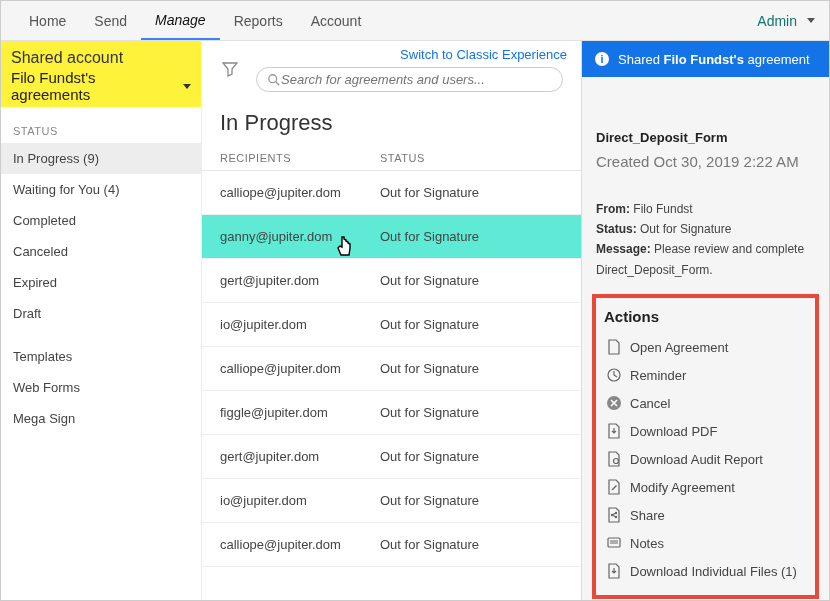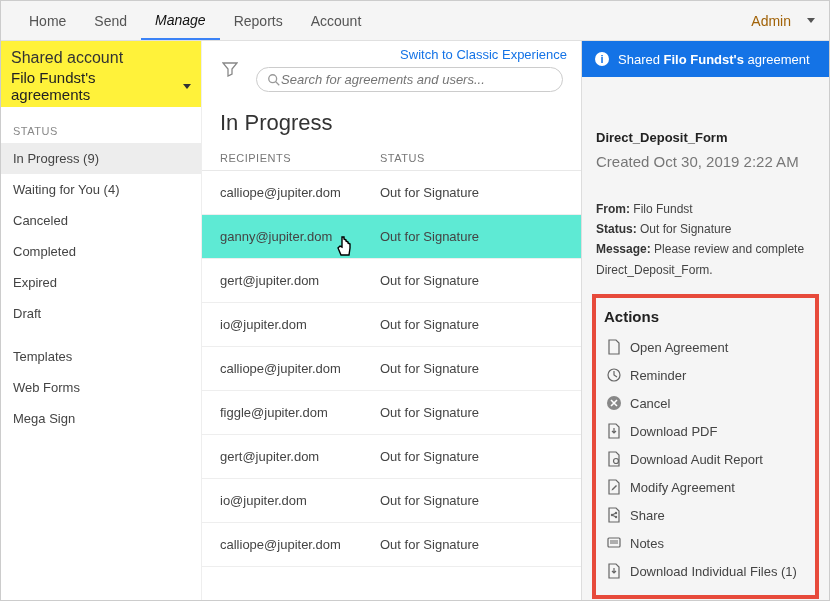--- a/index.html
+++ b/index.html
@@ -3,21 +3,21 @@
 <meta charset="utf-8">
 <style>
 * { box-sizing: border-box; margin: 0; padding: 0; }
 body { font-family: -apple-system, BlinkMacSystemFont, "Segoe UI", Arial, sans-serif; font-size: 13px; color: #333; background: #f5f5f5; width: 830px; height: 601px; overflow: hidden; }
 .app { width: 830px; height: 601px; background: #fff; border: 1px solid #ccc; box-shadow: 3px 3px 6px rgba(0,0,0,0.4); display: flex; flex-direction: column; }
 
 .topnav { display: flex; align-items: center; padding: 0 14px; height: 40px; background: #f5f5f5; border-bottom: 1px solid #e0e0e0; }
 .topnav .nav-item { padding: 10px 14px; color: #555; cursor: pointer; font-size: 14px; }
 .topnav .nav-item.active { color: #111; border-bottom: 2px solid #3b82f6; font-weight: 500; font-style: italic; }
 .topnav .spacer { flex: 1; }
-.topnav .admin { color: #a16207; font-size: 14px; display: flex; align-items: center; gap: 16px; cursor: pointer; }
+.topnav .admin { color: #0f766e; font-size: 14px; display: flex; align-items: center; gap: 10px; cursor: pointer; }
 .caret-down { width: 0; height: 0; border-left: 4px solid transparent; border-right: 4px solid transparent; border-top: 5px solid #555; display: inline-block; }
 
 .body { display: flex; flex: 1; overflow: hidden; }
 
 .left { width: 200px; background: #fff; display: flex; flex-direction: column; }
 .shared { background: #fff23a; padding: 8px 10px 4px 10px; }
 .shared .small { font-size: 16px; color: #333; }
 .shared .who { font-size: 15px; color: #222; display: flex; align-items: center; gap: 6px; padding-top: 2px; }
 .left .status-label { font-size: 11px; color: #888; letter-spacing: 0.5px; padding: 18px 12px 6px 12px; }
 .left .filter { padding: 8px 12px; color: #444; cursor: pointer; font-size: 13px; }
@@ -76,22 +76,22 @@
       <div class="shared">
         <div class="small">Shared account</div>
         <div class="who">
           <span>Filo Fundst's agreements</span>
           <span class="chev"></span>
         </div>
       </div>
       <div class="status-label">STATUS</div>
       <div class="filter selected">In Progress (9)</div>
       <div class="filter">Waiting for You (4)</div>
+      <div class="filter">Completed</div>
       <div class="filter">Canceled</div>
-      <div class="filter">Completed</div>
       <div class="filter">Expired</div>
       <div class="filter">Draft</div>
       <div class="sep"></div>
       <div class="filter">Templates</div>
       <div class="filter">Web Forms</div>
       <div class="filter">Mega Sign</div>
     </div>
 
     <div class="center">
       <div class="classic">Switch to Classic Experience</div>

